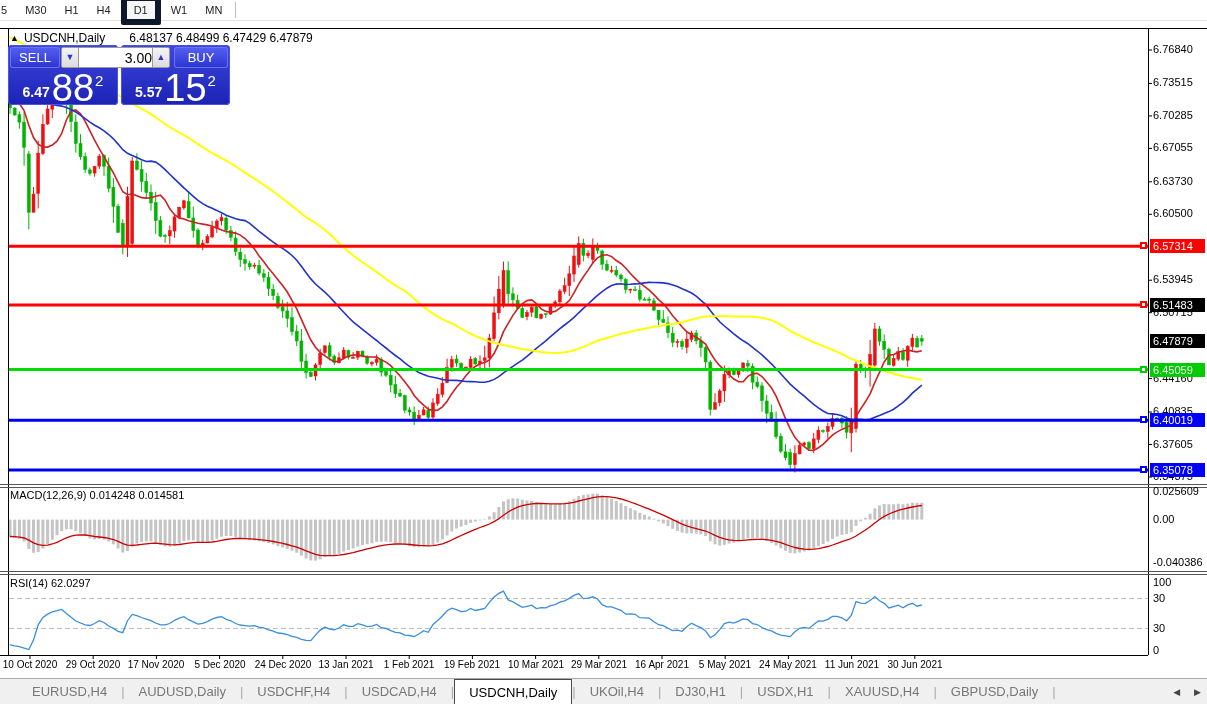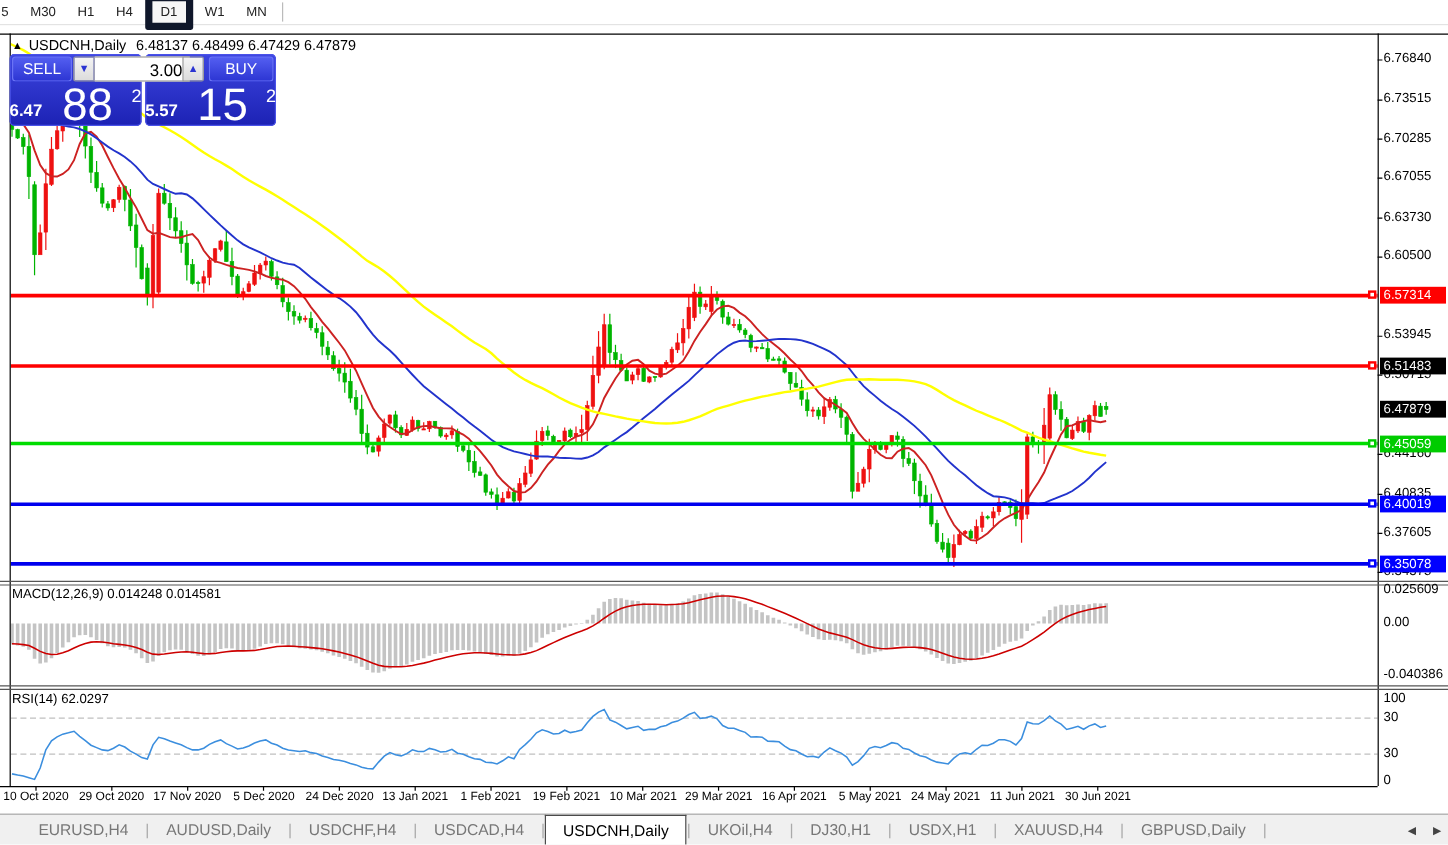--- a/index.html
+++ b/index.html
@@ -9,42 +9,42 @@
   .toolbar{position:absolute;left:0;top:0;width:1207px;height:20px;background:#fff;
            border-bottom:1px solid #e3e3e3;display:flex;align-items:center;}
   .tf-btn{height:18px;line-height:18px;padding:0 7px;margin:0 1px;font-size:11px;color:#222;
           border:1px solid transparent;border-radius:2px;white-space:nowrap;cursor:default;}
   .tf-btn.active{background:#f6f6f6;border:6px solid #0f172a;}
   .tf-sep{width:1px;height:16px;background:#bbb;margin:0 4px;}
   
   #chart-svg{position:absolute;left:0;top:0;}
   .chart-title{position:absolute;left:10px;top:31px;font-size:12px;color:#000;white-space:nowrap;}
   .chart-title .tri{font-size:9px;margin-right:5px;position:relative;top:-1px;}
-  .chart-title .vals{margin-left:8px;}
+  .chart-title .vals{margin-left:24px;}
   
   .trade-panel{position:absolute;left:8px;top:45px;width:222px;height:60px;}
   .tp-block{position:absolute;top:0;height:60px;border-radius:4px;
             background:linear-gradient(#3d46e0,#1c22b4);box-shadow:inset 0 0 0 1px #4a52e8;}
   .tp-left{left:0;width:110px;}
   .tp-right{left:113px;width:109px;}
   .tp-btn{position:absolute;top:2px;height:21px;line-height:21px;text-align:center;color:#fff;
           font-size:13px;border-radius:3px;background:linear-gradient(#5560f2,#2b34d2);
           box-shadow:inset 0 0 0 1px #6a73f5;cursor:pointer;}
   .tp-sell{left:2px;width:50px;}
   .tp-buy{left:166px;width:54px;}
   .tp-spin{position:absolute;top:2px;width:18px;height:21px;background:linear-gradient(#f4f4f4,#dcdcdc);
            border:1px solid #9a9a9a;box-sizing:border-box;text-align:center;line-height:19px;
            font-size:9px;color:#2b34d2;cursor:pointer;}
   .tp-spin-dn{left:53px;border-radius:2px 0 0 2px;}
   .tp-spin-up{left:144px;border-radius:0 2px 2px 0;}
   .tp-vol{position:absolute;left:71px;top:2px;width:79px;height:21px;border:1px solid #9a9a9a;
           border-left:none;border-right:none;box-sizing:border-box;background:#fff;text-align:right;
           padding-right:6px;font-size:14px;font-family:"Liberation Sans",sans-serif;outline:none;}
   .tp-price{position:absolute;left:0;right:0;top:24px;height:36px;display:flex;align-items:flex-end;
-            justify-content:space-between;color:#fff;}
+            justify-content:center;color:#fff;}
   .tp-price .sm{font-size:14px;font-weight:bold;padding-bottom:5px;}
   .tp-price .big{font-size:38px;line-height:34px;margin-left:2px;}
   .tp-price .sup{font-size:15px;position:relative;top:-16px;margin-left:1px;}
   
   .ind-label{position:absolute;left:10px;font-size:11px;color:#000;white-space:nowrap;}
   
   .ax-label{position:absolute;left:1153px;font-size:11px;color:#000;white-space:nowrap;}
   .px-flag{position:absolute;left:1150px;width:55px;height:14px;line-height:14px;color:#fff;
            font-size:11px;padding-left:3px;box-sizing:border-box;white-space:nowrap;}
   .px-marker{position:absolute;width:7px;height:7px;background:#fff;box-sizing:border-box;}

